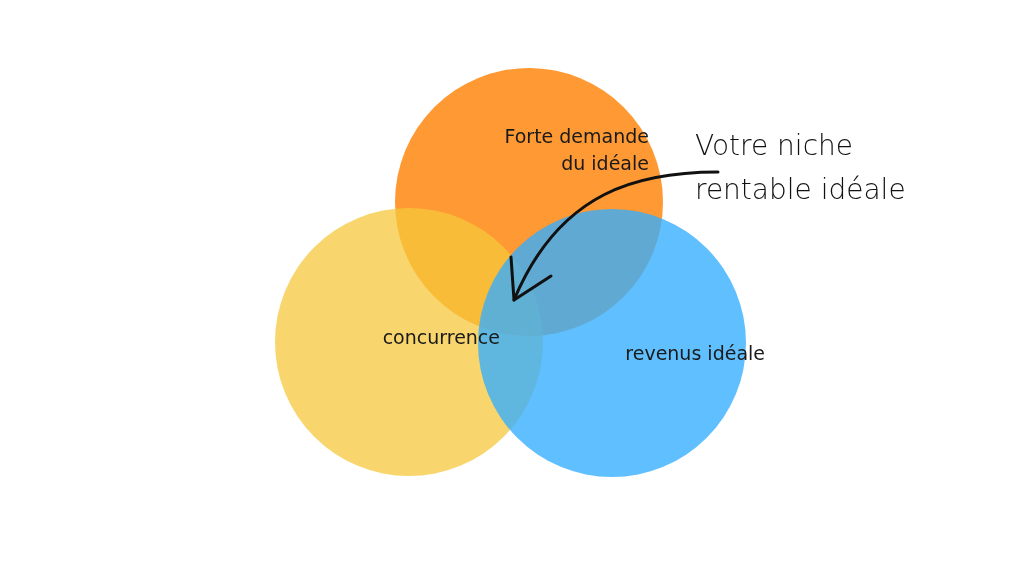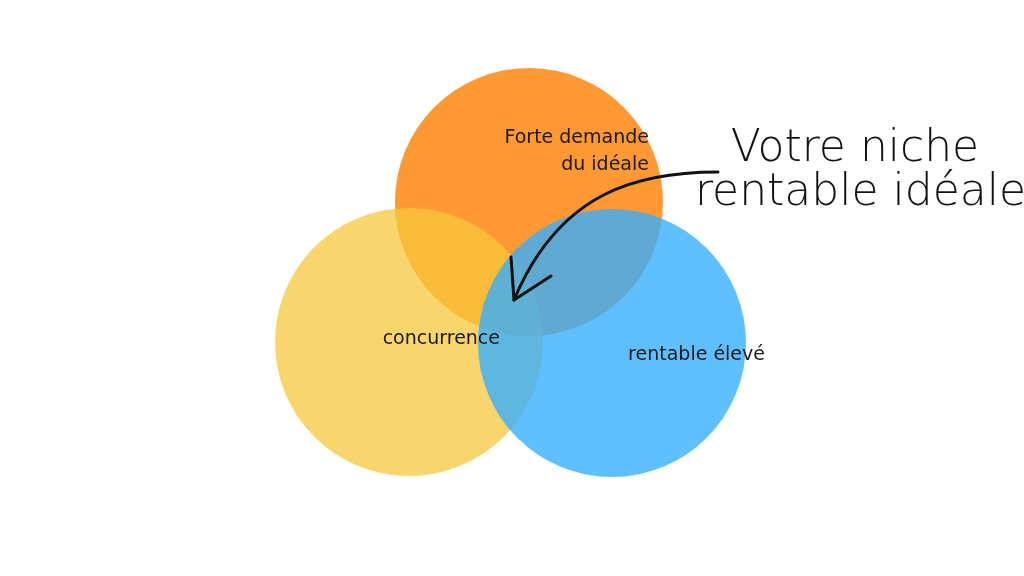--- a/index.html
+++ b/index.html
@@ -1,19 +1,19 @@
 <!DOCTYPE html>
 <html><head>
 <meta charset="utf-8">
 <style>
   html, body { margin: 0; padding: 0; background: #ffffff; }
   body { width: 1024px; height: 576px; position: relative; overflow: hidden; font-family: "DejaVu Sans", sans-serif; }
   svg { position: absolute; left: 0; top: 0; }
   .label { position: absolute; text-align: right; color: #1a1a1a; font-size: 19px; line-height: 27px; white-space: nowrap; }
-  .callout { position: absolute; text-align: center; color: #111; font-size: 44px; line-height: 44px; font-weight: 300; white-space: nowrap; }
+  .callout { position: absolute; color: #111; font-size: 28px; line-height: 44px; font-weight: 300; white-space: nowrap; }
 </style>
 </head>
 <body>
 
 <svg width="1024" height="576" viewBox="0 0 1024 576">
   <circle cx="529" cy="202" r="134" fill="#FF9933"></circle>
   <circle cx="409" cy="342" r="134" fill="#F5C83C" fill-opacity="0.75"></circle>
   <circle cx="612" cy="343" r="134" fill="#33ADFF" fill-opacity="0.78"></circle>
   <g fill="none" stroke="#111" stroke-width="3" stroke-linecap="round" stroke-linejoin="round">
     <path d="M718 172 C640 172, 560 190, 514 300"></path>
@@ -24,19 +24,19 @@
 <div class="label" style="left:409px; top:123px; width:240px;">
   <div>Forte demande</div>
   <div>du idéale</div>
 </div>
 
 <div class="label" style="left:280px; top:324px; width:220px;">
   <div>concurrence</div>
 </div>
 
 <div class="label" style="left:525px; top:340px; width:240px;">
-  <div>rentable élevé</div>
+  <div>revenus idéale</div>
 </div>
 
 <div class="callout" style="left:695px; top:124px; width:320px;">
   <div>Votre niche</div>
   <div>rentable idéale</div>
 </div>
 
 </body></html>

